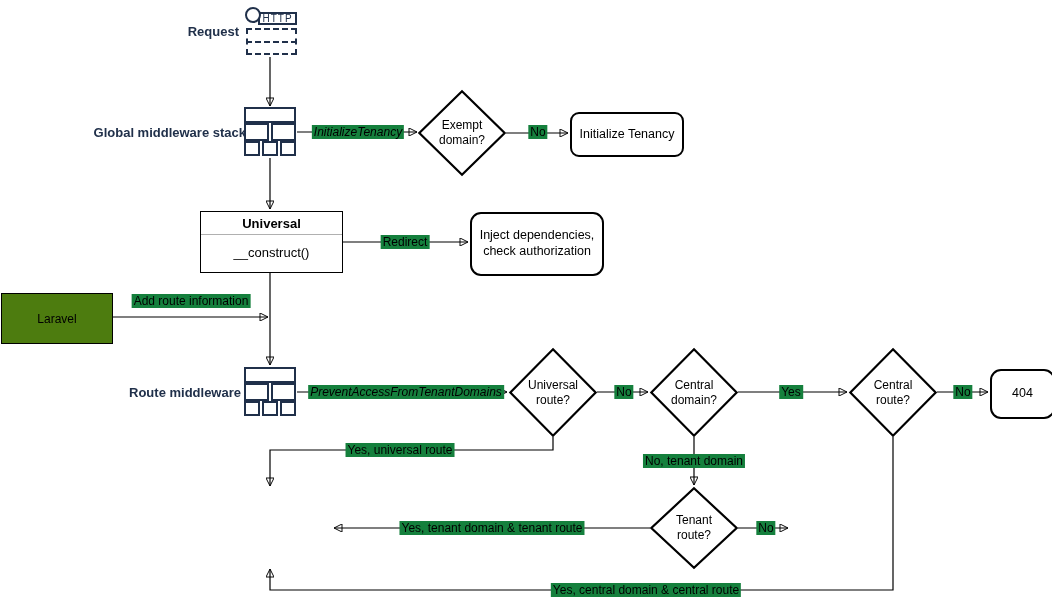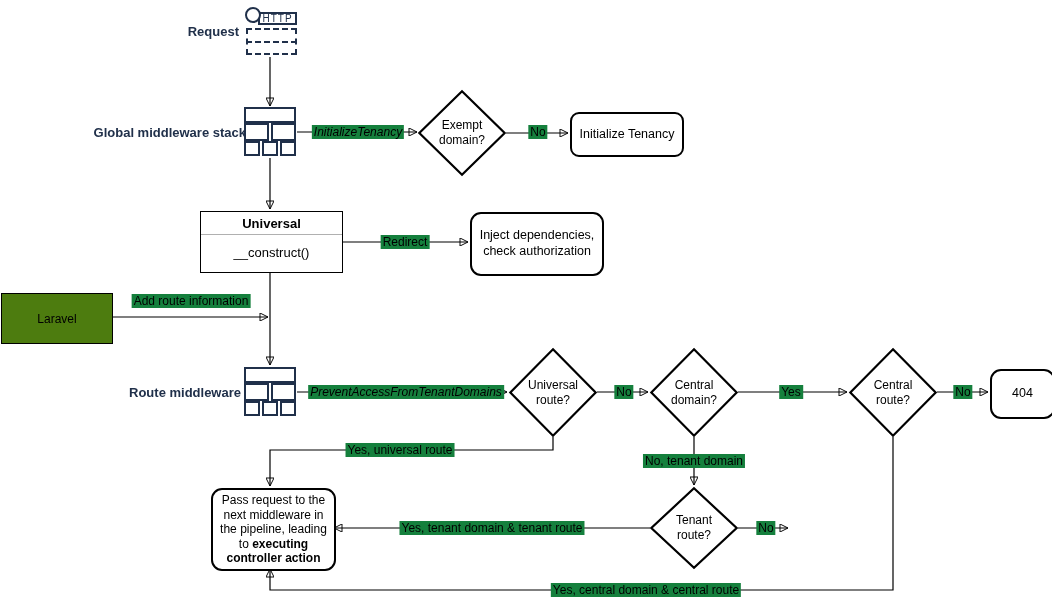--- a/index.html
+++ b/index.html
@@ -158,23 +158,20 @@
         <polygon points="50,1.5 98.5,50 50,98.5 1.5,50"></polygon>
       </svg>
     <div class="txt">Tenant
 route?</div>
   </div>
 
   <div class="rnode" style="left:570px;top:112px;width:110px;height:41px;">Initialize Tenancy</div>
   <div class="rnode big" style="left:470px;top:212px;width:130px;height:60px;">Inject dependencies,
 check authorization</div>
   <div class="rnode big" style="left:990px;top:369px;width:61px;height:46px;">404</div>
-  <div class="rnode big" style="left:211px;top:488px;width:121px;height:79px;">
-    <div class="pass-txt"><span>Pass request to the next middleware in the pipeline, leading to </span><b>executing controller action</b></div>
-  </div>
 
   <div class="pnode" style="left:1px;top:293px;width:110px;height:49px;">Laravel</div>
 
   <div class="uml" style="left:200px;top:211px;width:141px;height:60px;">
     <div class="uml-header">Universal</div>
     <div class="uml-body">__construct()</div>
   </div>
 
   <div class="elabel it" style="left:358px;top:132px;">InitializeTenancy</div>
   <div class="elabel" style="left:538px;top:132px;">No</div>

